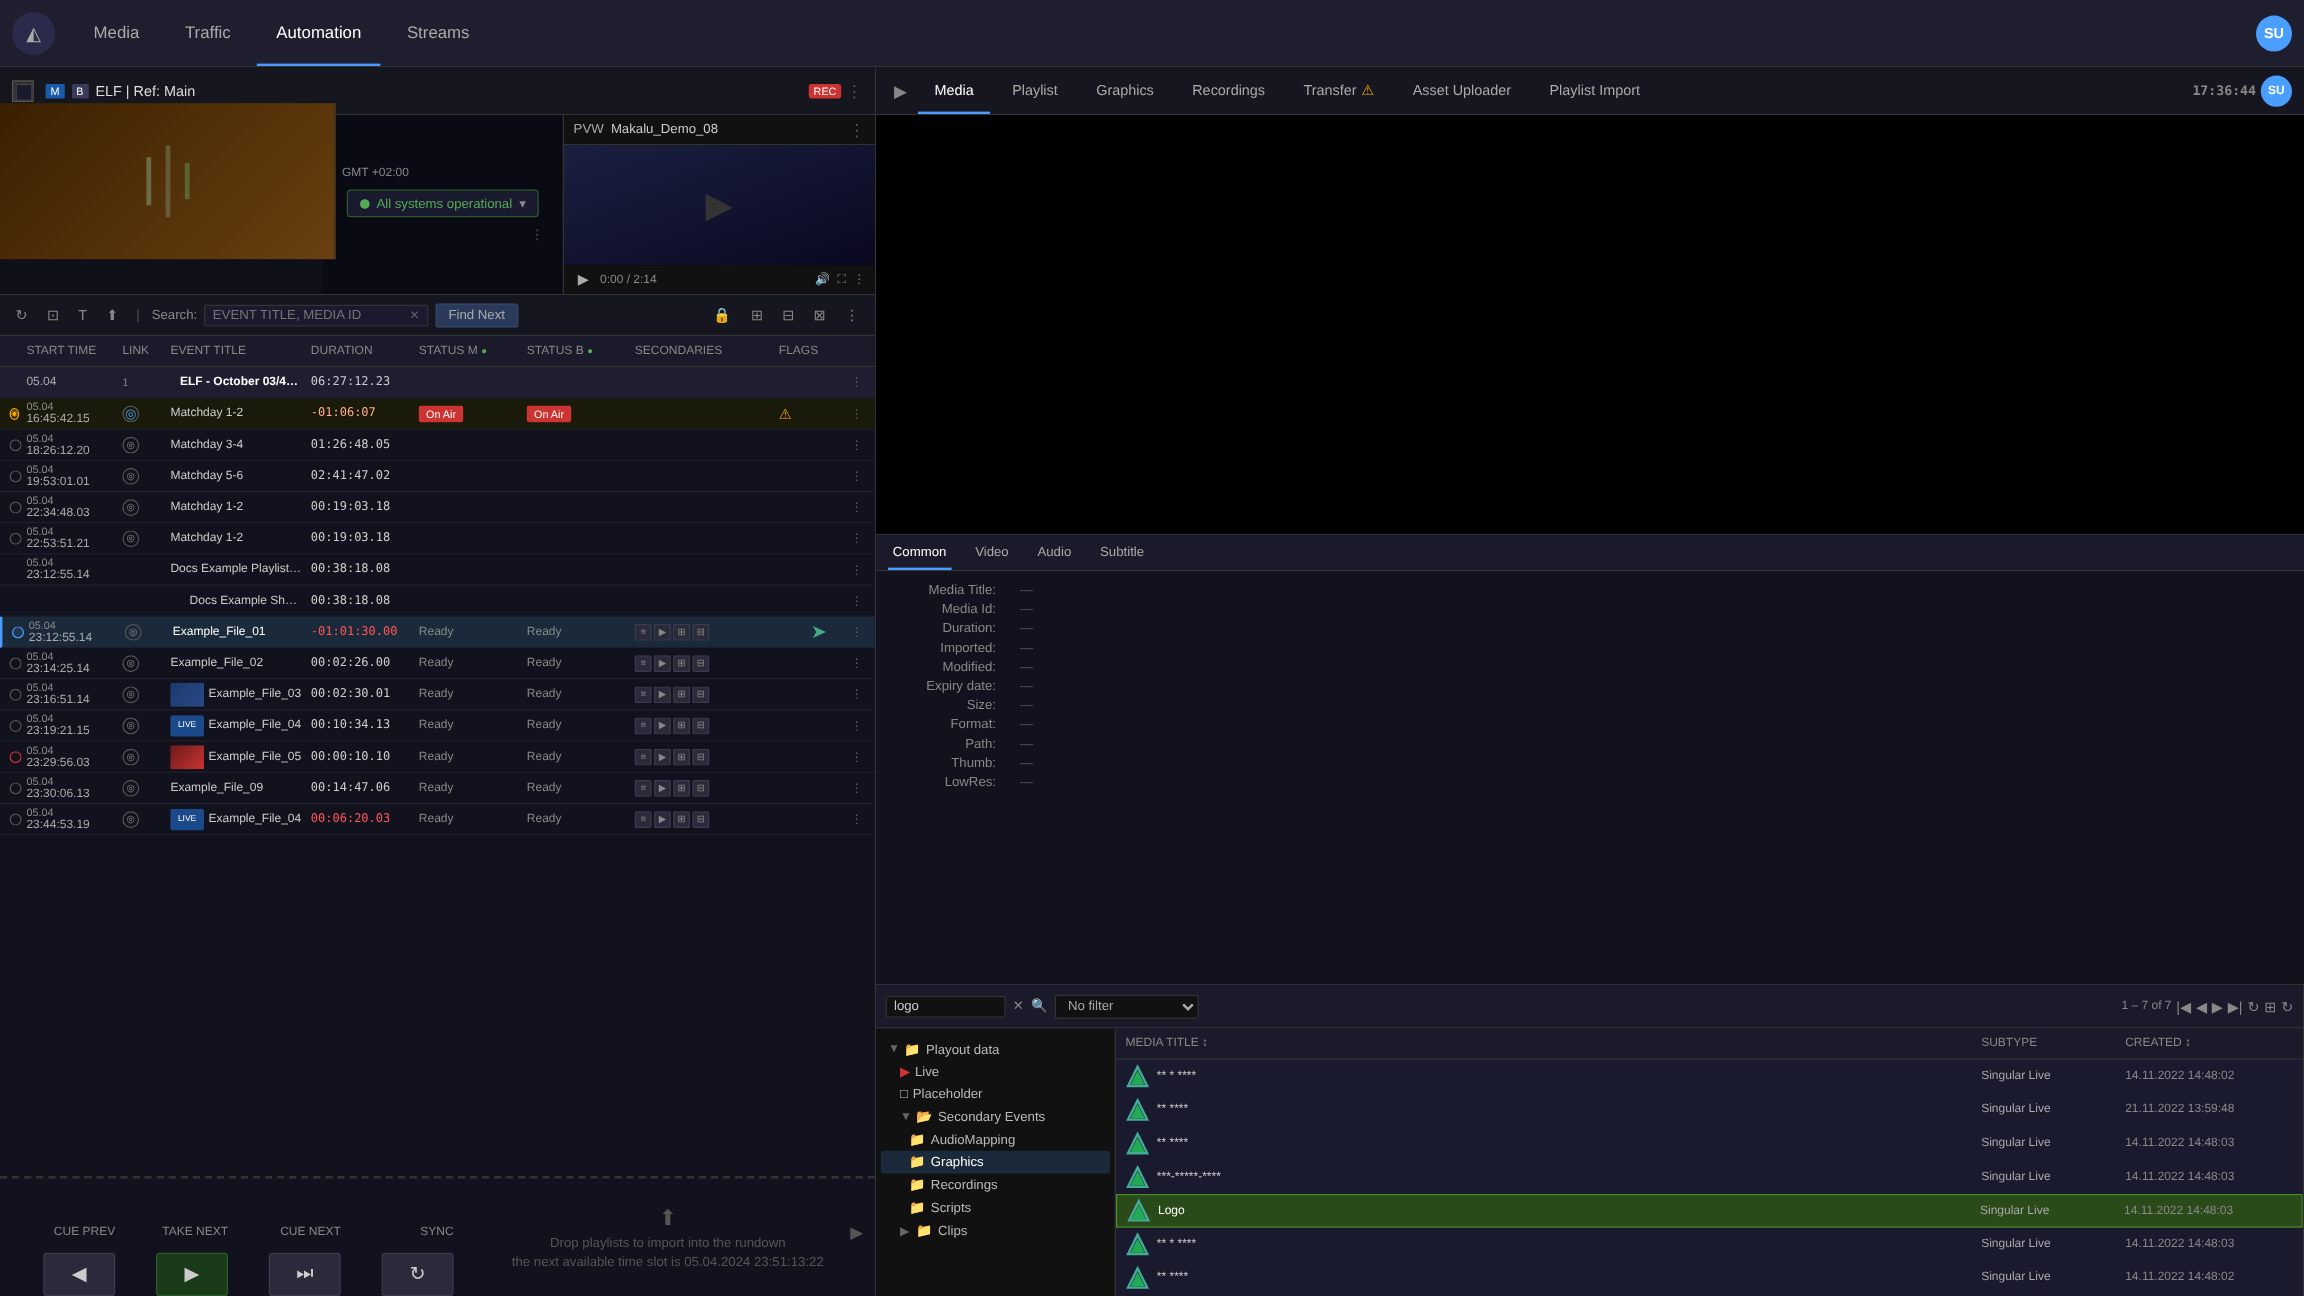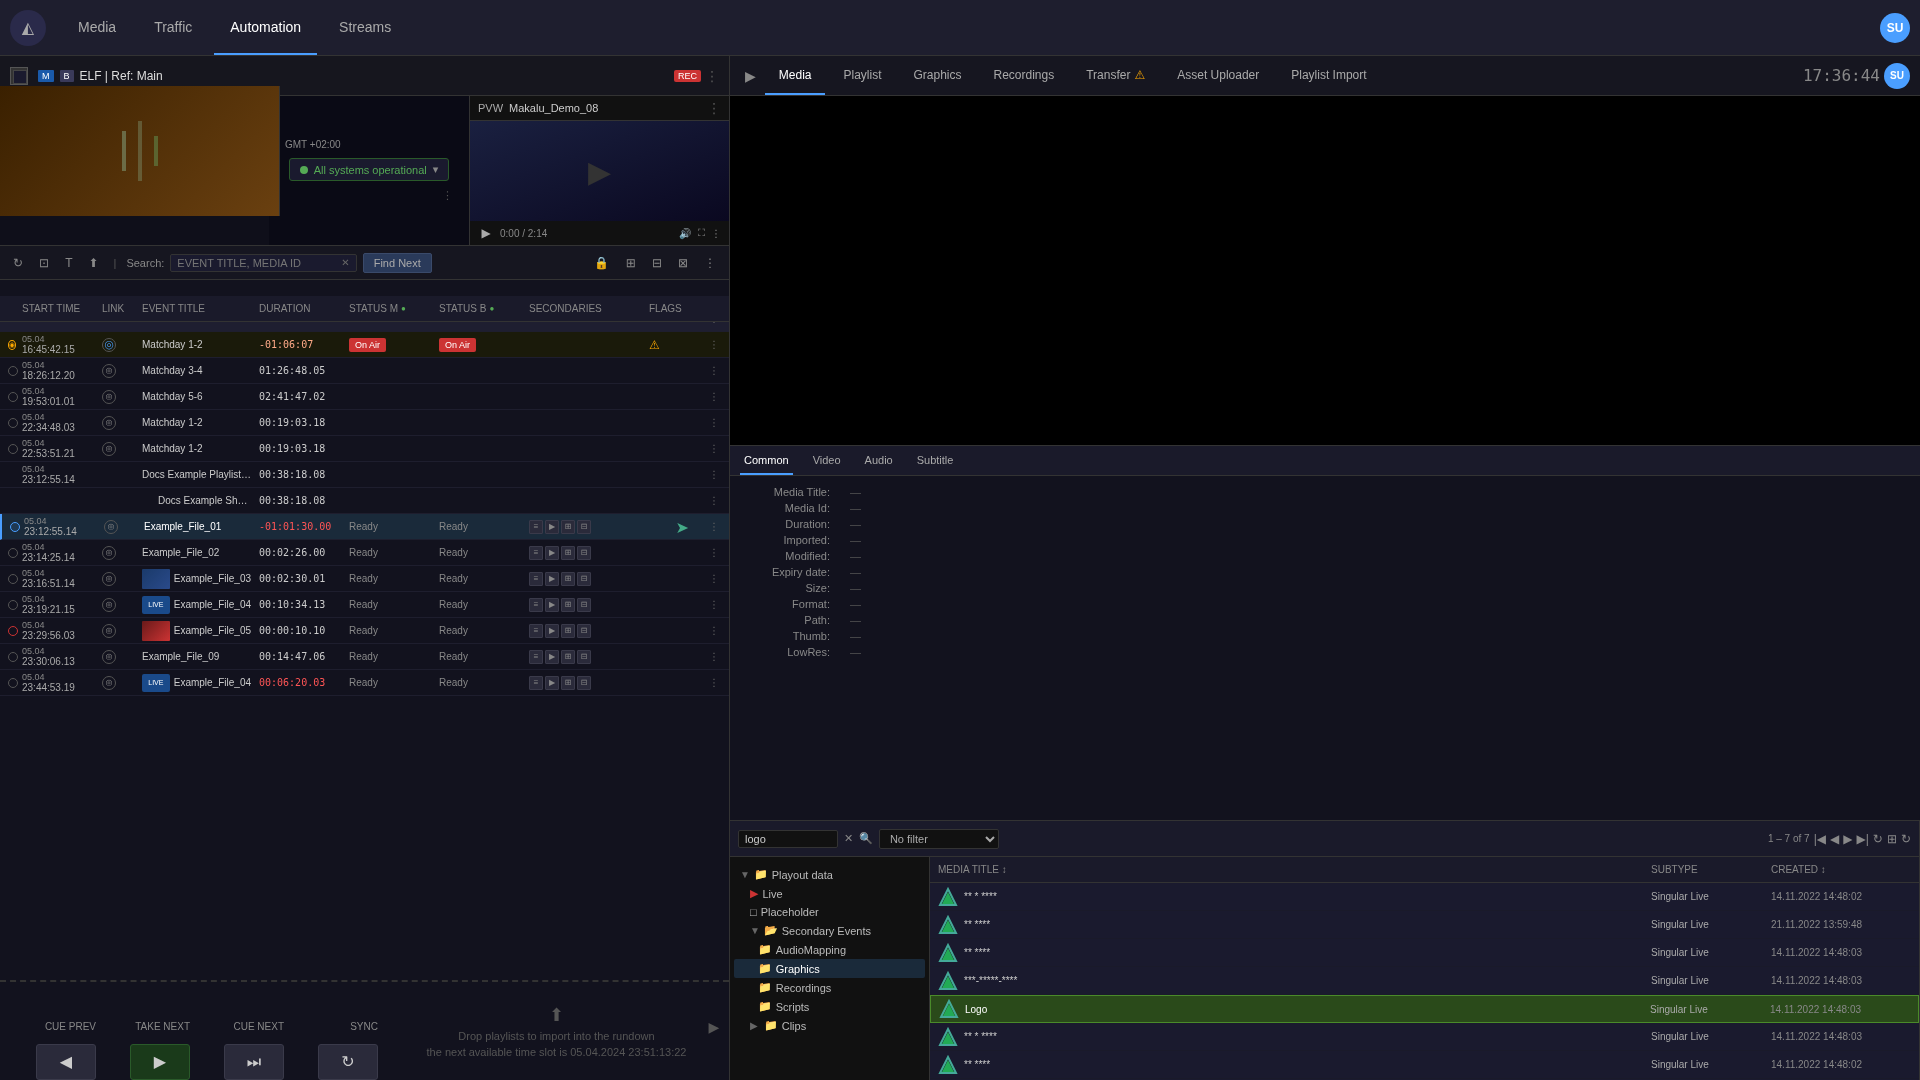--- a/index.html
+++ b/index.html
@@ -41,21 +41,21 @@
     .toolbar { display: flex; align-items: center; height: 34px; background: #161620; border-bottom: 1px solid #333; padding: 0 8px; gap: 6px; }
     .tb-btn { background: none; border: none; color: #888; cursor: pointer; padding: 3px 5px; font-size: 12px; }
     .search-box { display: flex; align-items: center; background: #1a1a2e; border: 1px solid #333; border-radius: 2px; padding: 2px 6px; gap: 4px; }
     .search-input { background: none; border: none; color: #ccc; font-size: 11px; width: 160px; outline: none; }
     .search-clear { color: #666; cursor: pointer; font-size: 10px; }
     .find-next-btn { background: #2a3a5a; color: #aaa; border: 1px solid #3a4a6a; padding: 3px 10px; font-size: 11px; cursor: pointer; border-radius: 2px; }
     .tb-spacer { flex: 1; }
 
     
     .events-table { flex: 1; overflow-y: auto; background: #12121e; }
-    .table-header { display: flex; align-items: center; height: 26px; background: #1a1a2a; border-bottom: 1px solid #333; padding: 0 4px; position: sticky; top: 16px; z-index: 10; }
+    .table-header { display: flex; align-items: center; height: 26px; background: #1a1a2a; border-bottom: 1px solid #333; padding: 0 4px; position: sticky; top: 0; z-index: 10; }
     .th { color: #888; font-size: 10px; padding: 0 4px; flex-shrink: 0; }
     .th.start { width: 80px; }
     .th.link { width: 40px; }
     .th.event-title { flex: 1; }
     .th.duration { width: 90px; }
     .th.status-m { width: 90px; display: flex; align-items: center; gap: 3px; }
     .th.status-b { width: 90px; display: flex; align-items: center; gap: 3px; }
     .th.secondaries { width: 120px; }
     .th.flags { width: 60px; }
     .th.more { width: 20px; }
@@ -91,21 +91,21 @@
     .transport-label { font-size: 10px; color: #888; }
 
     
     .right-panel { flex: 1; display: flex; flex-direction: column; }
 
     
     .right-top-tabs { display: flex; align-items: center; height: 40px; background: #161620; border-bottom: 1px solid #333; padding: 0 10px; gap: 4px; }
     .right-tab { padding: 6px 14px; color: #aaa; cursor: pointer; font-size: 12px; border-bottom: 2px solid transparent; height: 100%; display: flex; align-items: center; }
     .right-tab.active { color: #fff; border-bottom: 2px solid #4a9eff; }
     .right-tab-spacer { flex: 1; }
-    .right-time { color: #888; font-size: 16px; font-family: monospace; }
+    .right-time { color: #888; font-size: 11px; font-family: monospace; font-weight: bold; }
     .right-user { width: 26px; height: 26px; border-radius: 50%; background: #4a9eff; display: flex; align-items: center; justify-content: center; color: #fff; font-size: 10px; font-weight: bold; }
 
     
     .media-preview { height: 350px; background: #0a0a0a; display: flex; align-items: center; justify-content: center; border-bottom: 1px solid #333; }
 
     
     .metadata-panel { background: #12121e; flex: 1; }
     .meta-tabs { display: flex; align-items: center; height: 30px; background: #1a1a2a; border-bottom: 1px solid #333; padding: 0 10px; gap: 16px; }
     .meta-tab { color: #aaa; font-size: 11px; cursor: pointer; padding: 0 4px; border-bottom: 2px solid transparent; height: 100%; display: flex; align-items: center; }
     .meta-tab.active { color: #fff; border-bottom: 2px solid #4a9eff; }

